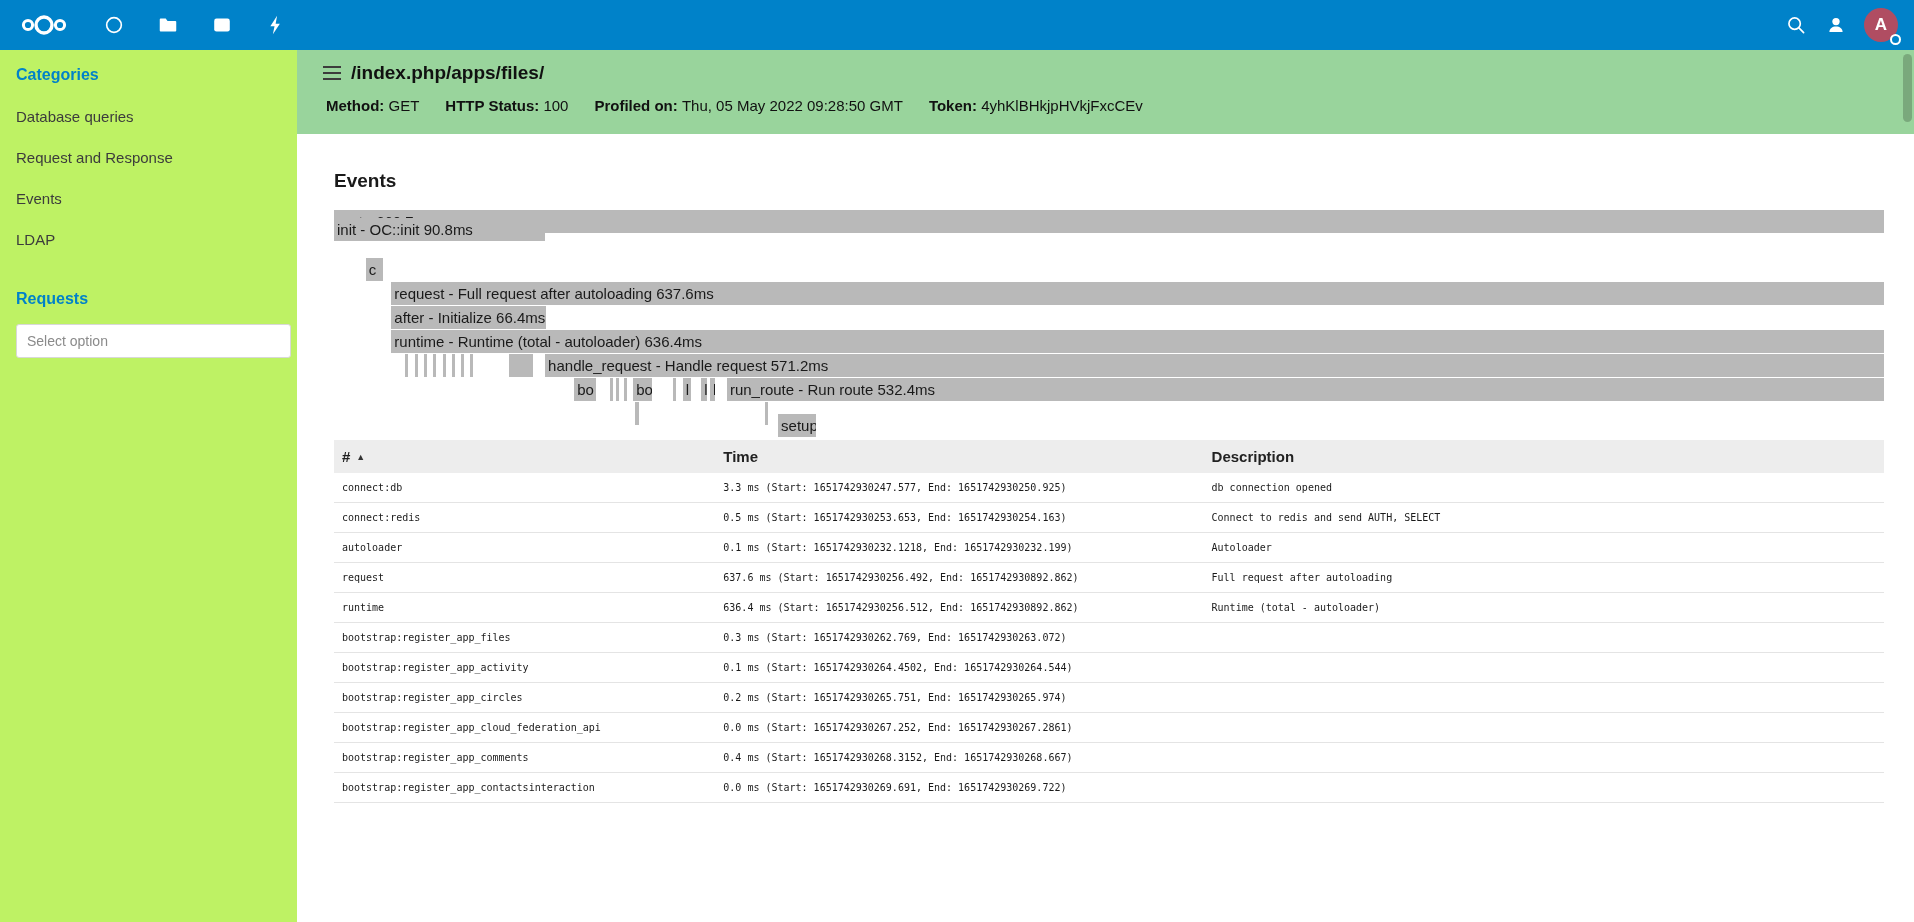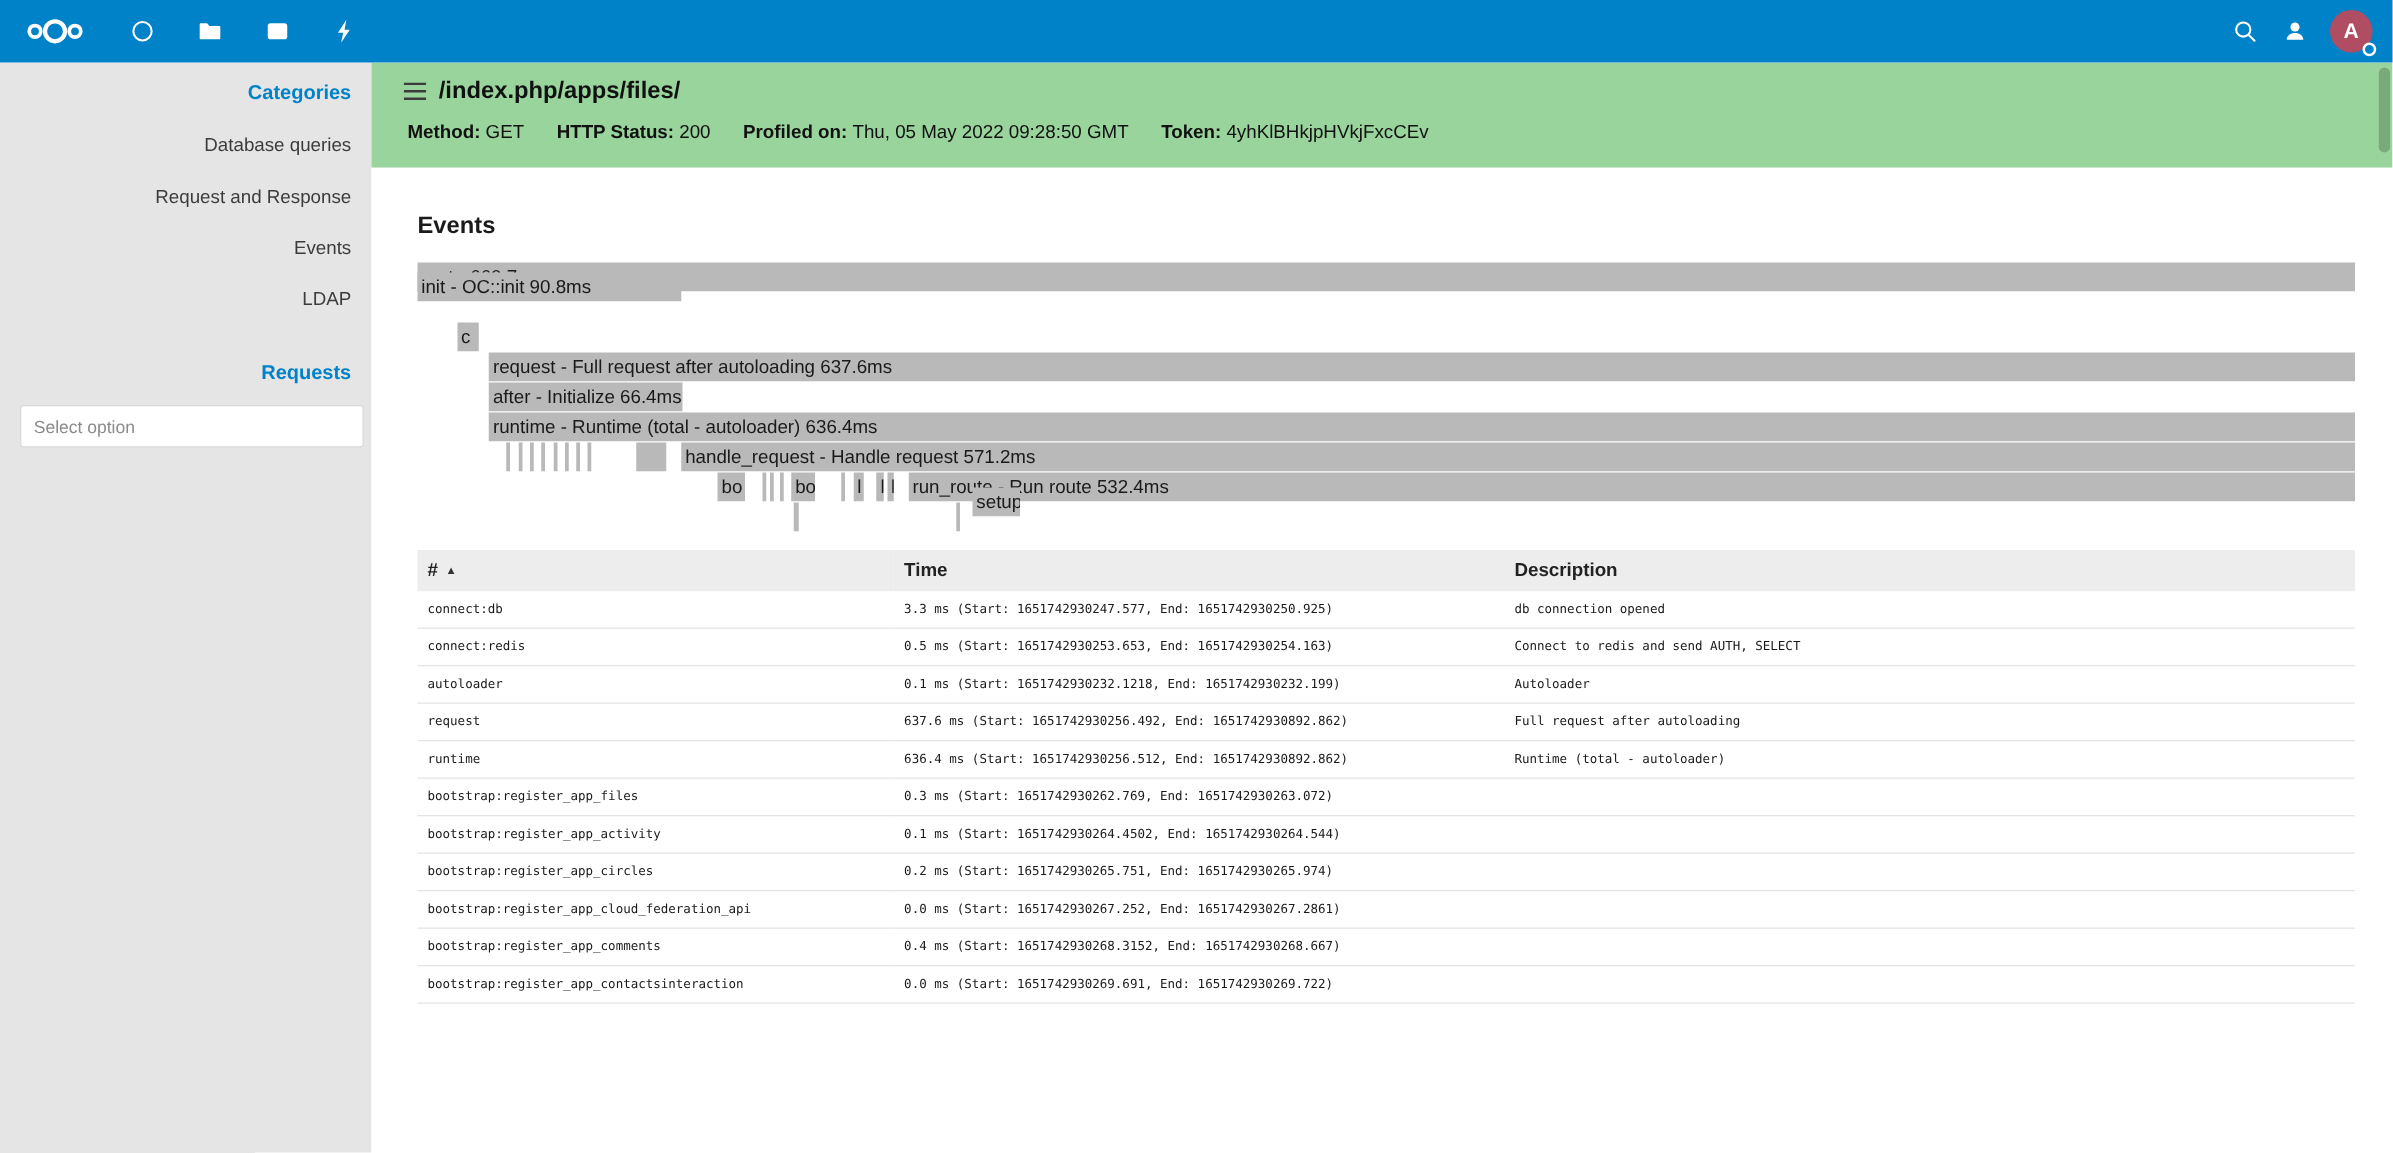--- a/index.html
+++ b/index.html
@@ -14,21 +14,21 @@
   .app-icon { width:24px; height:24px; display:flex; align-items:center; justify-content:center; cursor:pointer; }
   .topbar-right { margin-left:auto; display:flex; align-items:center; gap:16px; padding-right:16px; }
   .tb-btn { width:24px; height:24px; display:flex; align-items:center; justify-content:center; cursor:pointer; }
   .avatar { position:relative; width:34px; height:34px; border-radius:50%;
     background:var(--avatar-bg,#b04d62); color:#fff; font-size:17px; font-weight:bold;
     display:flex; align-items:center; justify-content:center; cursor:pointer; }
   .avatar .status { position:absolute; right:-3px; bottom:-3px; width:11px; height:11px;
     border:2px solid #fff; border-radius:50%; background:transparent; }
 
   
-  .sidebar { position:absolute; top:50px; left:0; bottom:0; width:297px; background:#e5e5e5; padding:16px 16px 0 16px;text-align:right; }
+  .sidebar { position:absolute; top:50px; left:0; bottom:0; width:297px; background:#bef264; padding:16px 16px 0 16px; }
   .side-heading { color:var(--accent,#0082c9); font-size:16px; font-weight:bold; margin-bottom:12px; }
   .nav-item { font-size:15px; color:#3c3c3c; padding:12px 0; cursor:pointer; }
   .requests-block { margin-top:30px; }
   .select-box { margin-top:16px; width:275px; height:34px; border:1px solid #d8d8d8; border-radius:3px;
     background:#fff; display:flex; align-items:center; padding:0 10px; cursor:pointer; }
   .select-box span { color:#8a8a8a; font-size:14px; }
 
   
   .main { position:absolute; top:50px; left:297px; right:0; bottom:0; overflow:hidden; }
   .profile-header { background:var(--profile-bg,#99d49c); height:84px; padding:12px 0 0 24px; }
@@ -136,21 +136,21 @@
         <svg width="18" height="14" viewBox="0 0 18 14">
             <rect y="0" width="18" height="2" fill="#3c3c3c"></rect>
             <rect y="6" width="18" height="2" fill="#3c3c3c"></rect>
             <rect y="12" width="18" height="2" fill="#3c3c3c"></rect>
           </svg>
       </div>
       <h1 class="ph-title">/index.php/apps/files/</h1>
     </div>
     <div class="ph-meta" id="meta-row">
         <span class="meta-item"><strong>Method: </strong><span>GET</span></span>
-        <span class="meta-item"><strong>HTTP Status: </strong><span>200</span></span>
+        <span class="meta-item"><strong>HTTP Status: </strong><span>100</span></span>
         <span class="meta-item"><strong>Profiled on: </strong><span>Thu, 05 May 2022 09:28:50 GMT</span></span>
         <span class="meta-item"><strong>Token: </strong><span>4yhKlBHkjpHVkjFxcCEv</span></span>
       </div>
   </div>
 
   <section class="content">
     <h2 class="section-title">Events</h2>
 
     <div class="timeline" id="timeline">
         <div class="tl-bar" style="top: 0px; left: 0%; width: 100%;">root - 660.7ms</div>
@@ -174,21 +174,21 @@
         <div class="tl-bar" style="top: 168px; left: 18.2%; width: 0.15%;"></div>
         <div class="tl-bar" style="top: 168px; left: 18.7%; width: 0.15%;"></div>
         <div class="tl-bar" style="top: 168px; left: 19.3%; width: 1.2%;">bo</div>
         <div class="tl-bar" style="top: 168px; left: 21.9%; width: 0.15%;"></div>
         <div class="tl-bar" style="top: 168px; left: 22.5%; width: 0.5%;">l</div>
         <div class="tl-bar" style="top: 168px; left: 23.7%; width: 0.35%;">l</div>
         <div class="tl-bar" style="top: 168px; left: 24.25%; width: 0.35%;">l</div>
         <div class="tl-bar" style="top: 168px; left: 25.35%; width: 74.65%;">run_route - Run route 532.4ms</div>
         <div class="tl-bar" style="top: 192px; left: 19.45%; width: 0.2%;"></div>
         <div class="tl-bar" style="top: 192px; left: 27.8%; width: 0.2%;"></div>
-        <div class="tl-bar" style="top: 180px; left: 28.65%; width: 2.45%;">setup</div>
+        <div class="tl-bar" style="top: 204px; left: 28.65%; width: 2.45%;">setup</div>
       </div>
 
     <table class="events">
       <colgroup>
           <col class="c-name">
           <col class="c-time">
           <col class="c-desc">
         </colgroup>
       <thead>
         <tr>

